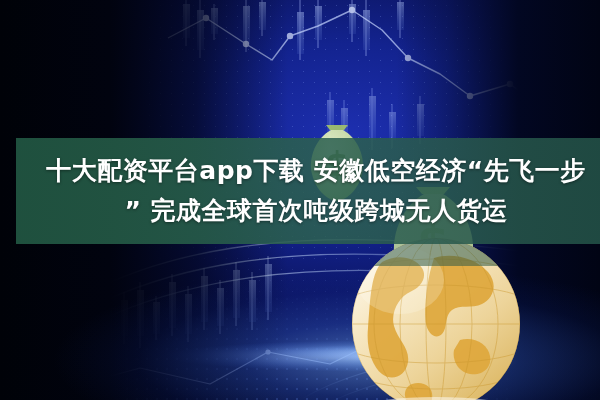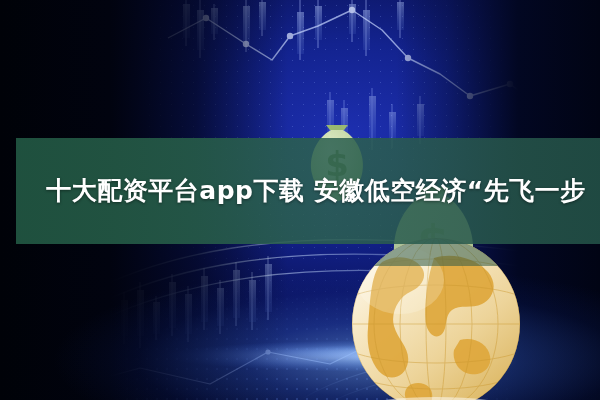--- a/index.html
+++ b/index.html
@@ -287,15 +287,16 @@
 
         <rect x="0" y="0" width="200" height="30" fill="#2d5a47" opacity=".55"></rect>
       </g>
 
       <ellipse cx="100" cy="170" rx="70" ry="9" fill="#ffffff" opacity=".5"></ellipse>
     </svg>
   </div>
 
   <div class="band">
     <div class="headline l1">十大配资平台app下载 安徽低空经济“先飞一步</div>
+    <div class="headline l2">” 完成全球首次吨级跨城无人货运</div>
   </div>
 
 </div>
 
 </body></html>

